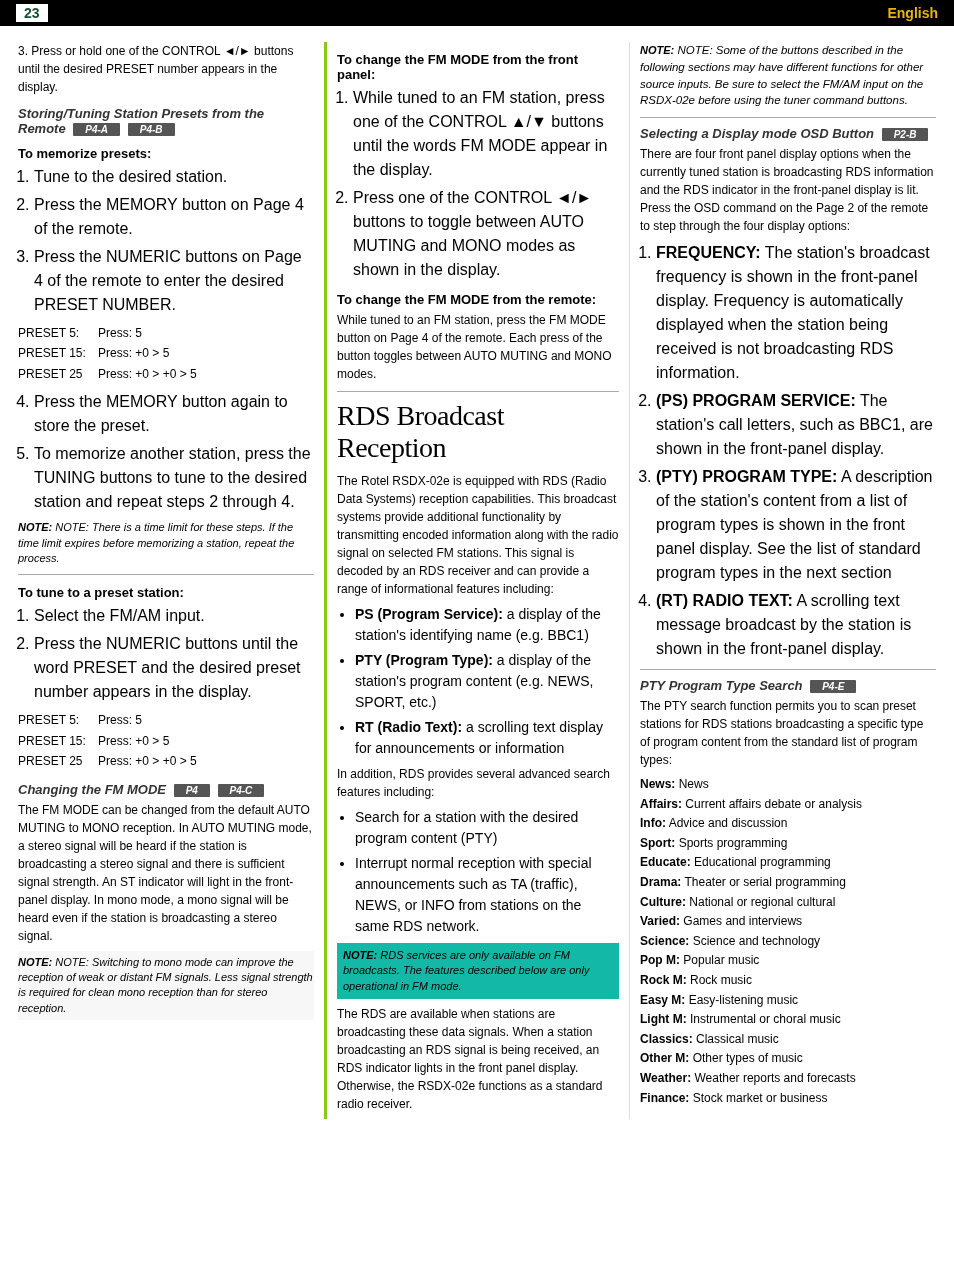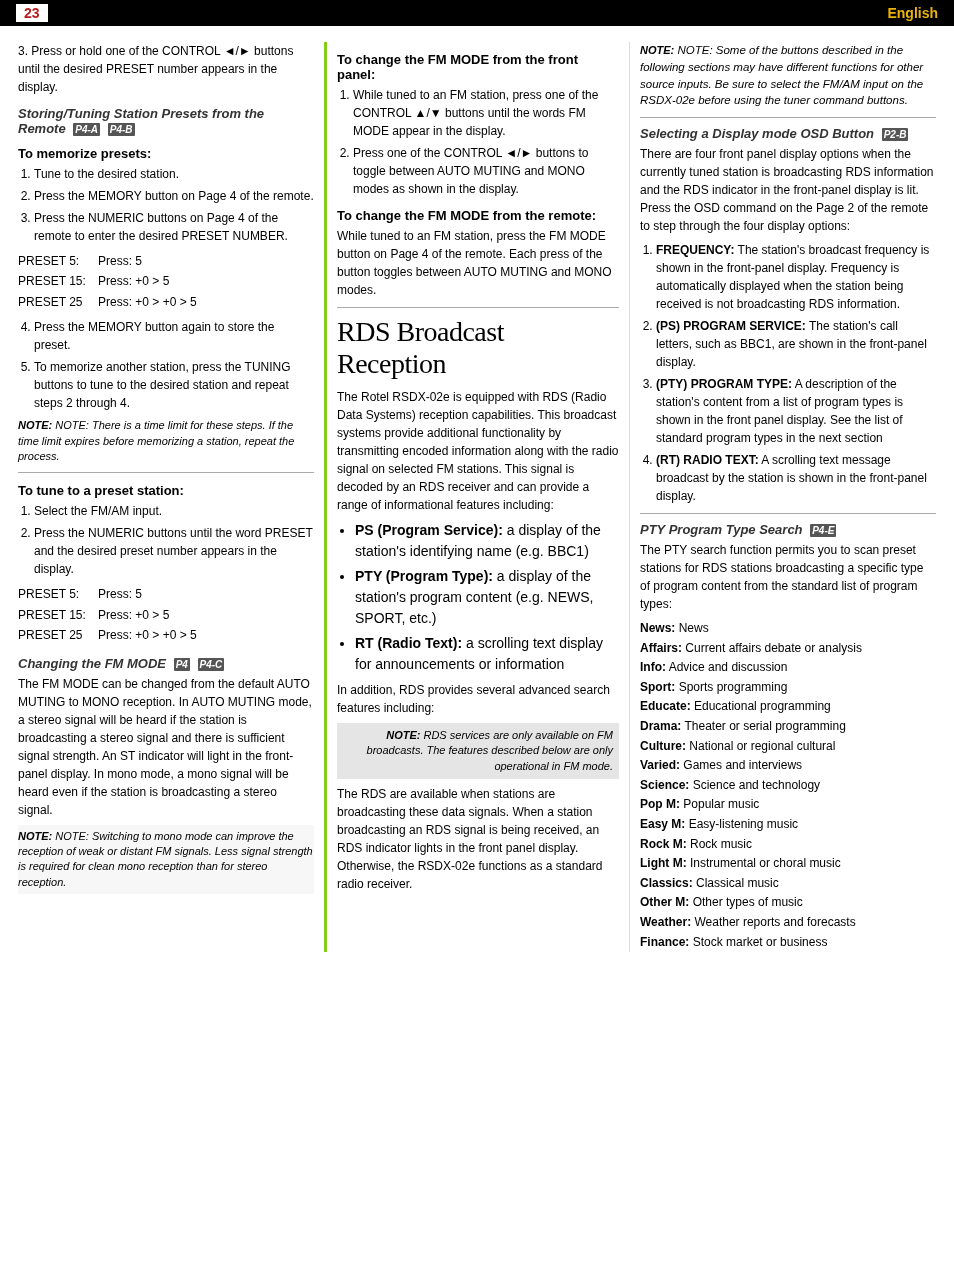--- a/index.html
+++ b/index.html
@@ -15,21 +15,21 @@
       display: flex;
       align-items: center;
       background: #000;
       color: #fff;
       padding: 4px 16px;
       font-size: 14px;
       font-weight: bold;
     }
     .page-header .page-num {
       background: #fff;
-      color: #b91c1c;
+      color: #14532d;
       padding: 1px 8px;
       font-weight: bold;
       font-size: 14px;
       margin-right: 16px;
     }
     .page-header .lang {
       margin-left: auto;
       font-size: 14px;
       font-weight: bold;
       color: #eab308;
@@ -60,21 +60,21 @@
       margin-bottom: 4px;
       margin-top: 10px;
     }
     p {
       font-size: 12px;
       line-height: 1.5;
       margin-bottom: 6px;
     }
     ol {
       padding-left: 16px;
-      font-size: 12px;
+      font-size: 16px;
       line-height: 1.5;
       margin-bottom: 6px;
     }
     ol li {
       margin-bottom: 4px;
     }
     ul {
       padding-left: 18px;
       font-size: 14px;
       line-height: 1.5;
@@ -121,21 +121,21 @@
       font-weight: normal;
       margin: 8px 0 8px 0;
       letter-spacing: -0.5px;
     }
     .badge {
       display: inline-block;
       background: #555;
       color: #fff;
       font-size: 10px;
       font-weight: bold;
-      padding: 1px 2px;
+      padding: 1px 12px;
       margin-left: 4px;
       vertical-align: middle;
       border-radius: 1px;
     }
     .section-heading {
       font-size: 13px;
       font-weight: bold;
       font-style: italic;
       margin-top: 8px;
       margin-bottom: 4px;
@@ -266,22 +266,26 @@
     <p>The Rotel RSDX-02e is equipped with RDS (Radio Data Systems) reception capabilities. This broadcast systems provide additional functionality by transmitting encoded information along with the radio signal on selected FM stations. This signal is decoded by an RDS receiver and can provide a range of informational features including:</p>
 
     <ul>
       <li><strong>PS (Program Service):</strong> a display of the station's identifying name (e.g. BBC1)</li>
       <li><strong>PTY (Program Type):</strong> a display of the station's program content (e.g. NEWS, SPORT, etc.)</li>
       <li><strong>RT (Radio Text):</strong> a scrolling text display for announcements or information</li>
     </ul>
 
     <p>In addition, RDS provides several advanced search features including:</p>
 
-
-    <div class="note" style="background:#e5e5e5;padding:5px 6px;border:none;margin:6px 0;text-align:right;">
+    <ul>
+      <li>Search for a station with the desired program content (PTY)</li>
+      <li>Interrupt normal reception with special announcements such as TA (traffic), NEWS, or INFO from stations on the same RDS network.</li>
+    </ul>
+
+    <div class="note" style="background:#14b8a6;padding:5px 6px;border:none;margin:6px 0;">
       <em><strong>note:</strong> RDS services are only available on FM broadcasts. The features described below are only operational in FM mode.</em>
     </div>
 
     <p>The RDS are available when stations are broadcasting these data signals. When a station broadcasting an RDS signal is being received, an RDS indicator lights in the front panel display. Otherwise, the RSDX-02e functions as a standard radio receiver.</p>
   </div>
 
   <div class="col">
     <div class="right-note">
       <em><strong>NOTE:</strong> <span>NOTE: Some of the buttons described in the following sections may have different functions for other source inputs. Be sure to select the FM/AM input on the RSDX-02e before using the tuner command buttons.</span></em>
     </div>
@@ -315,22 +319,22 @@
       <p><strong>News:</strong> News</p>
       <p><strong>Affairs:</strong> Current affairs debate or analysis</p>
       <p><strong>Info:</strong> Advice and discussion</p>
       <p><strong>Sport:</strong> Sports programming</p>
       <p><strong>Educate:</strong> Educational programming</p>
       <p><strong>Drama:</strong> Theater or serial programming</p>
       <p><strong>Culture:</strong> National or regional cultural</p>
       <p><strong>Varied:</strong> Games and interviews</p>
       <p><strong>Science:</strong> Science and technology</p>
       <p><strong>Pop M:</strong> Popular music</p>
+      <p><strong>Rock M:</strong> Rock music</p>
       <p><strong>Easy M:</strong> Easy-listening music</p>
-      <p><strong>Rock M:</strong> Rock music</p>
       <p><strong>Light M:</strong> Instrumental or choral music</p>
       <p><strong>Classics:</strong> Classical music</p>
       <p><strong>Other M:</strong> Other types of music</p>
       <p><strong>Weather:</strong> Weather reports and forecasts</p>
       <p><strong>Finance:</strong> Stock market or business</p>
     </div>
   </div>
 
 </div>
 

